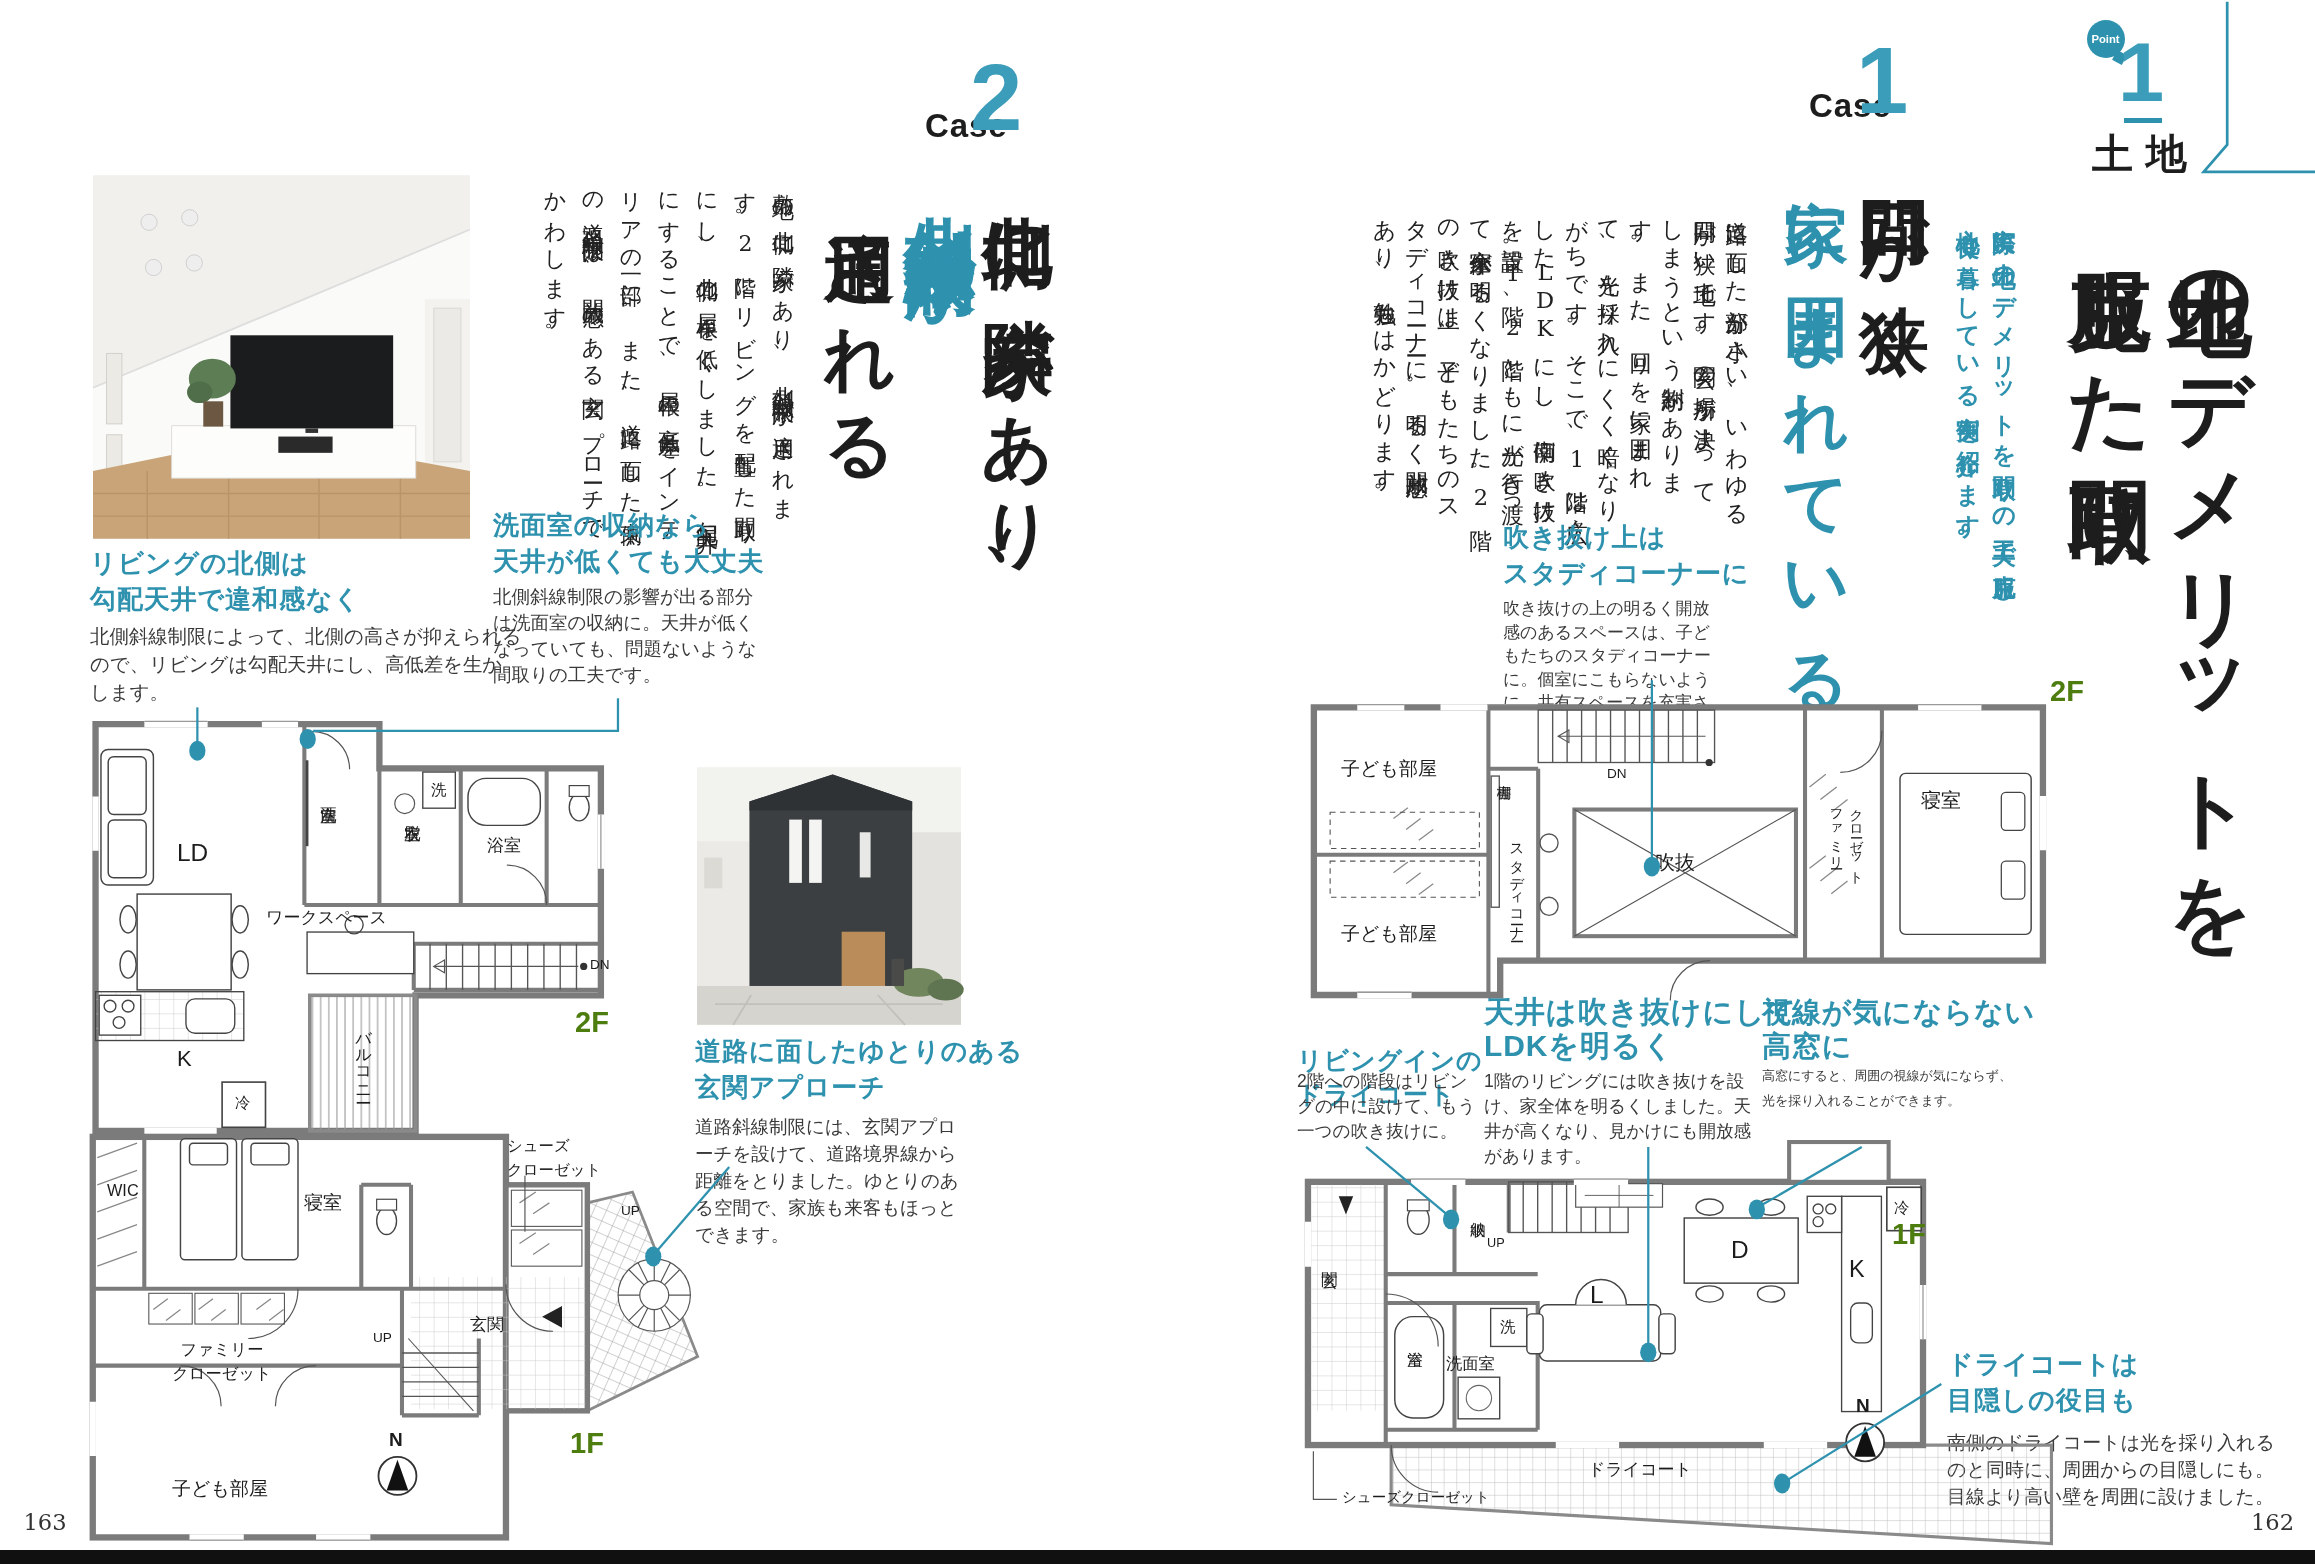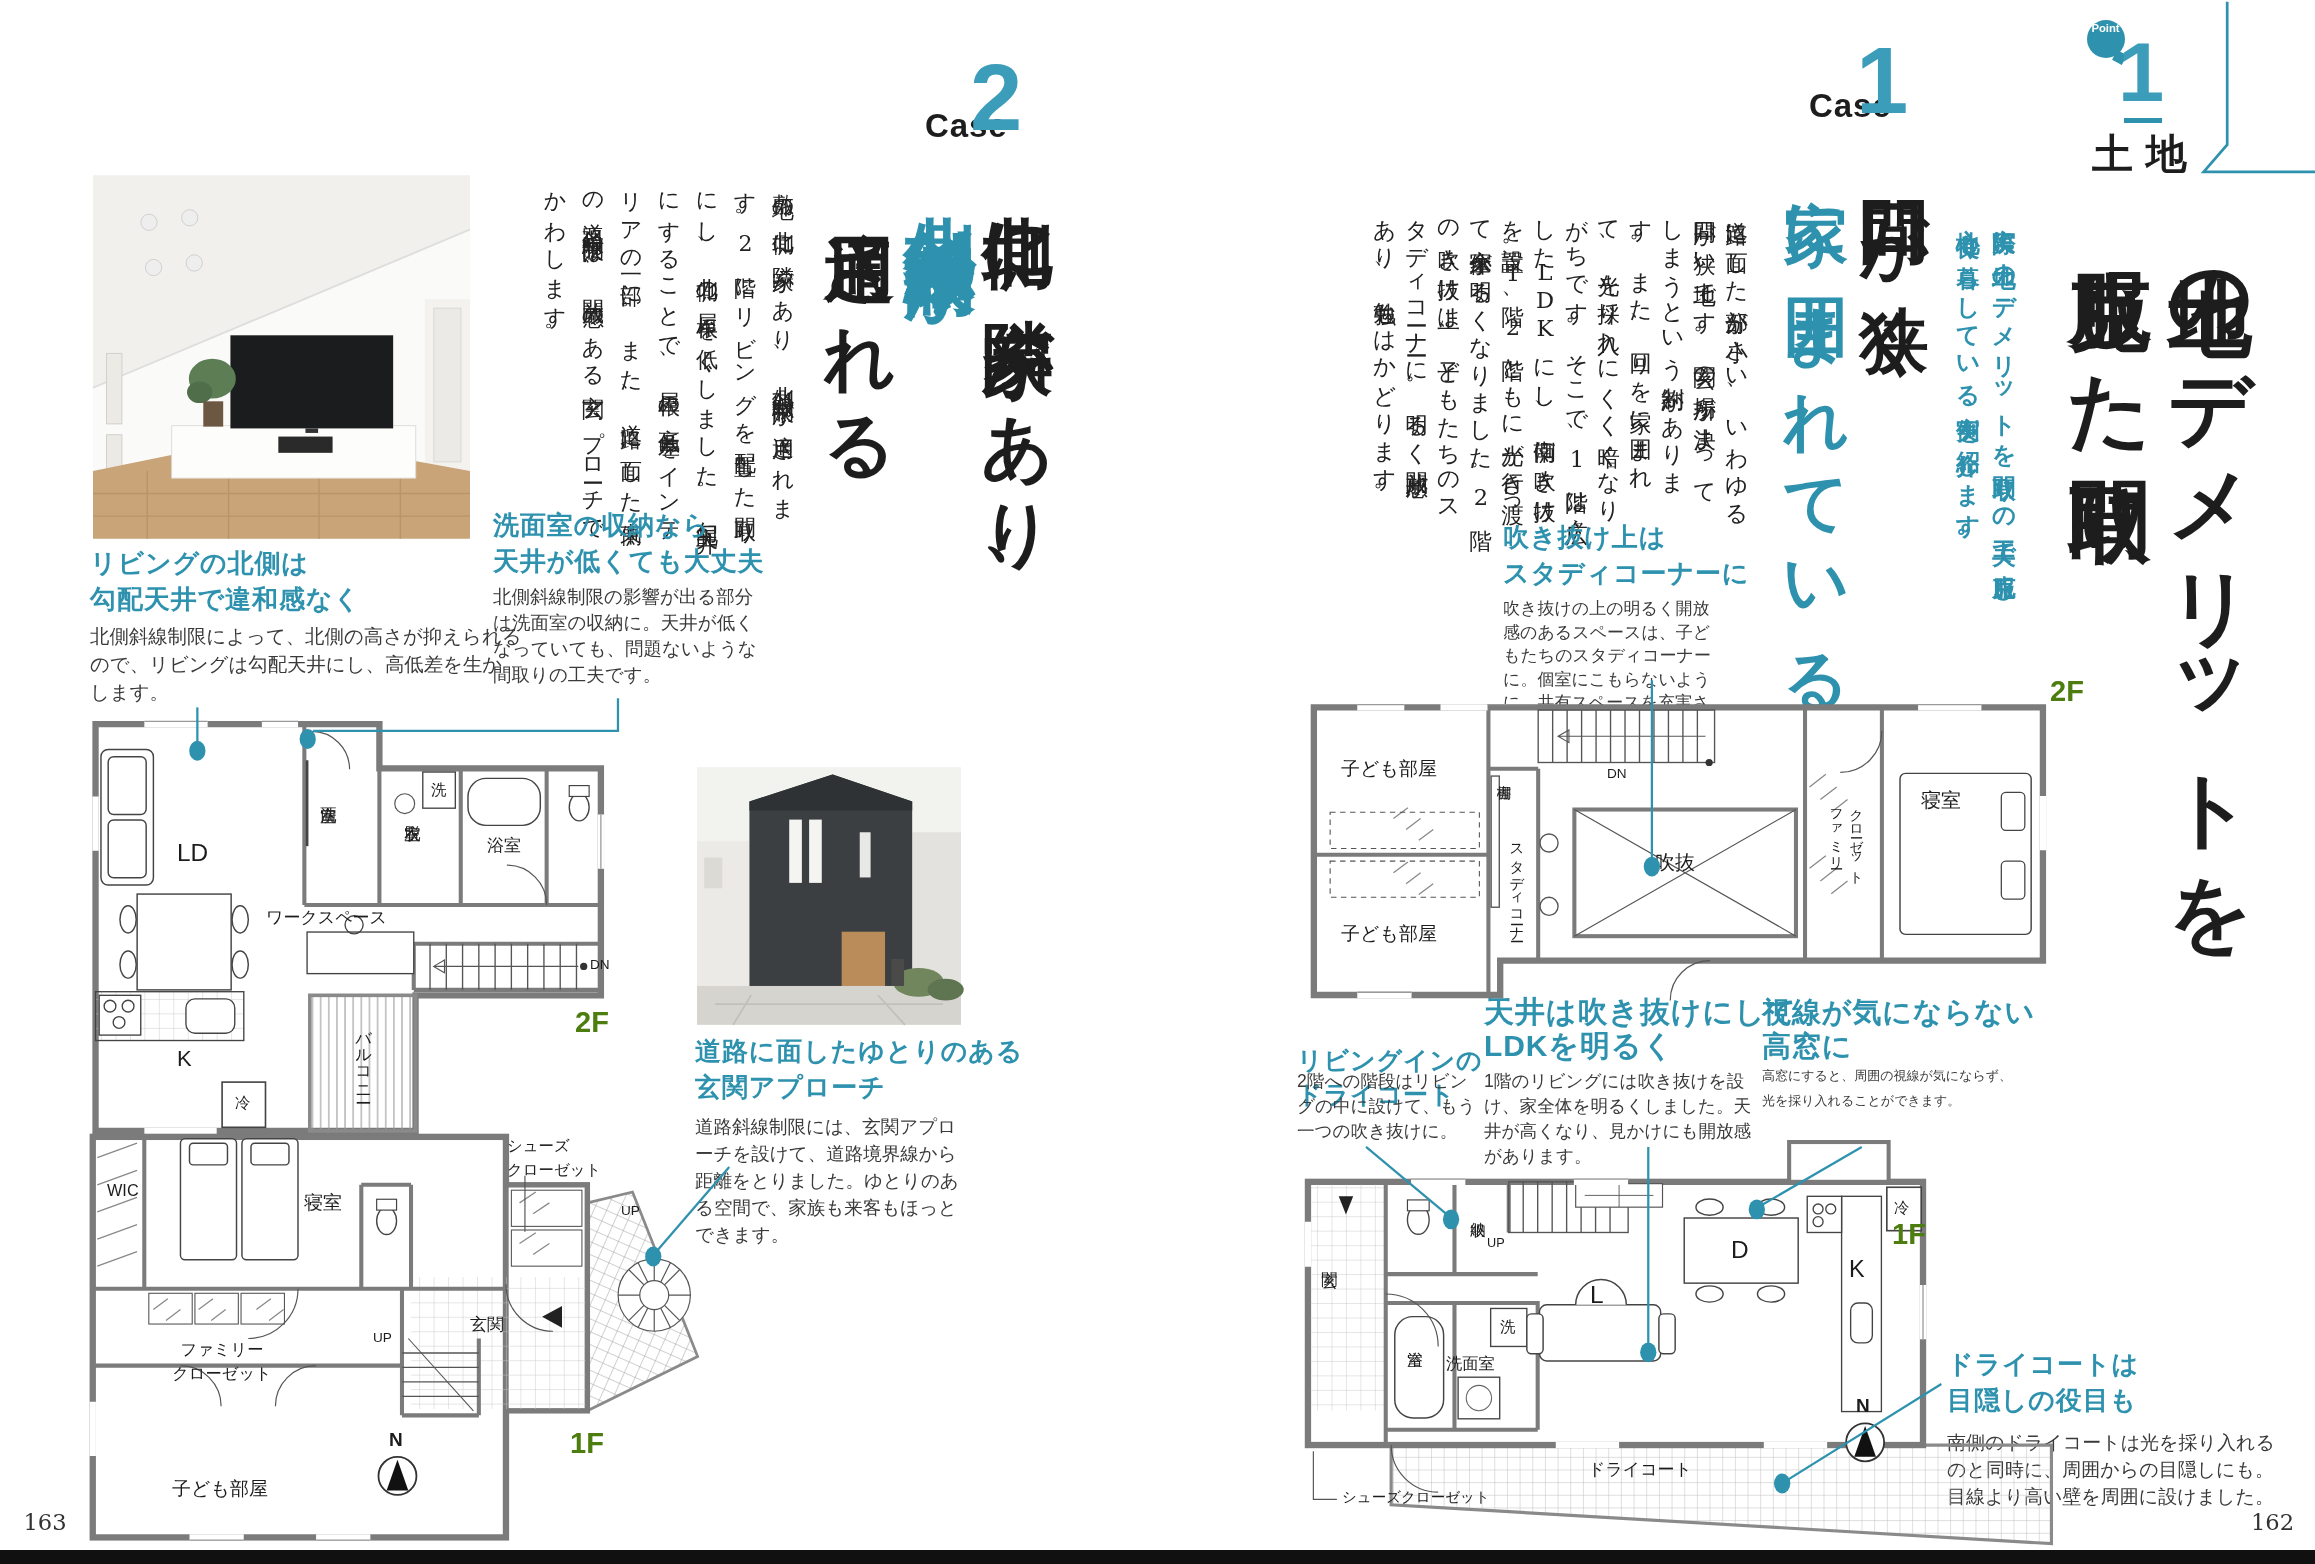--- a/index.html
+++ b/index.html
@@ -41,21 +41,21 @@
     </pattern>
     <pattern id="xgrid" width="13" height="13" patternUnits="userSpaceOnUse" patternTransform="rotate(24)">
       <path d="M13,0 H0 V13" fill="none" stroke="#9a9a9a" stroke-width="1"></path>
     </pattern>
   </defs>
 </svg>
 
 <div class="abs" style="left:2072px;top:0;width:244px;height:181px;z-index:5;">
   <div class="abs" style="left:14.5px;top:20px;width:38px;height:38px;border-radius:50%;background:var(--accent);"></div>
   <div class="abs" style="left:42px;top:52px;width:11px;height:11px;background:var(--accent);transform:rotate(28deg);"></div>
-  <div class="abs sans" style="left:14.5px;top:9px;width:38px;height:38px;line-height:38px;text-align:center;color:#fff;font-size:11.3px;font-weight:bold;">Point</div>
+  <div class="abs sans" style="left:14.5px;top:20px;width:38px;height:38px;line-height:38px;text-align:center;color:#fff;font-size:11.3px;font-weight:bold;">Point</div>
   <div class="abs case-num sans" style="left:40px;top:31px;width:58px;font-size:83px;text-align:center;">1</div>
   <div class="abs" style="left:52px;top:118px;width:38px;height:5.4px;background:var(--accent);"></div>
   <div class="abs sans" style="left:20px;top:127px;font-size:41px;font-weight:bold;letter-spacing:12.7px;">土地</div>
 </div>
 
 <div class="abs v serif titleL" style="left:2167px;top:204px;font-size:83px;">土地のデメリットを</div>
 <div class="abs v serif titleL" style="left:2066px;top:204px;font-size:83px;">克服した間取り</div>
 
 <div class="abs v lead" style="left:1988px;top:210px;">実際に土地のデメリットを間取りの工夫で克服し、</div>
 <div class="abs v lead" style="left:1952px;top:210px;">心地良く暮らしている実例を紹介します。</div>

